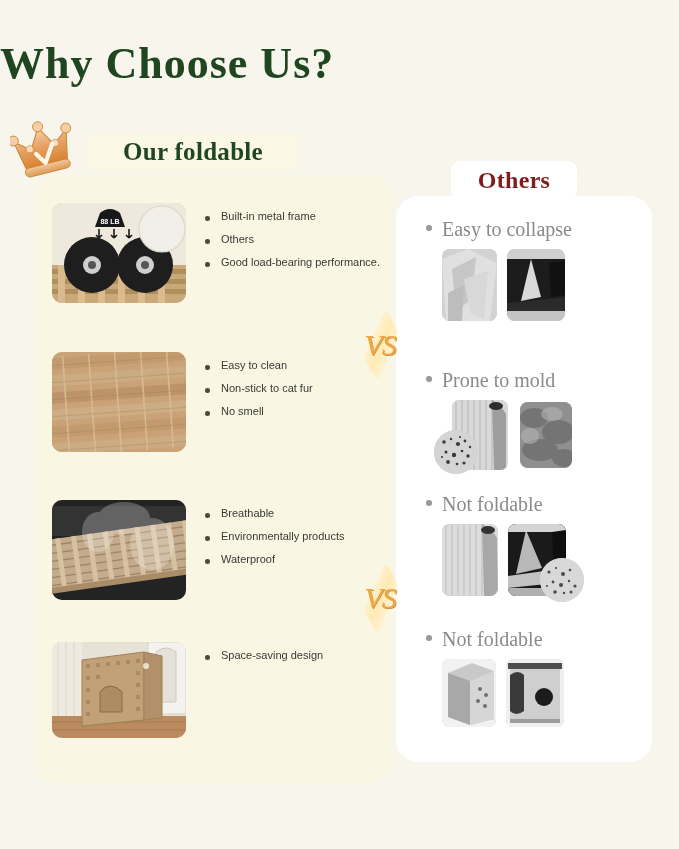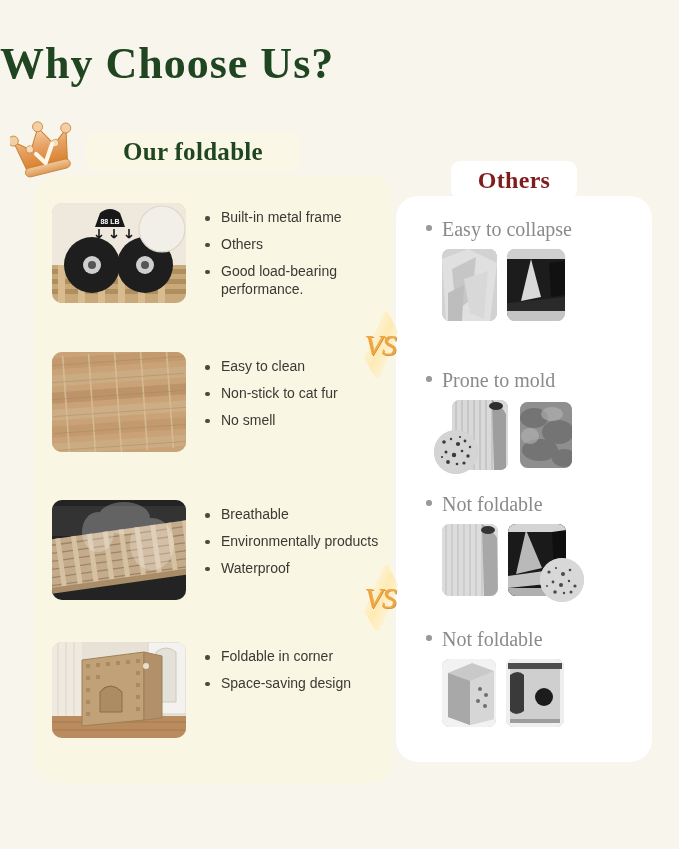--- a/index.html
+++ b/index.html
@@ -126,21 +126,21 @@
   .our-row.r4 .thumb { height: 96px; }
 
   .our-bullets {
     margin-left: 18px;
     padding-top: 6px;
   }
   .our-bullets li {
     list-style: none;
     position: relative;
     padding-left: 17px;
-    font-size: 14px;
+    font-size: 11px;
     line-height: 1.28;
     color: #3a3a34;
     margin-bottom: 9px;
     max-width: 178px;
   }
   .our-bullets li::before {
     content: "";
     position: absolute;
     left: 1px;
     top: 7px;
@@ -406,21 +406,20 @@
               <rect x="58" y="45" width="4" height="4"></rect>
             <rect x="58" y="57" width="4" height="4"></rect>
           </g>
           <path d="M22 62 v-20 q10 -12 22 0 v20 z" fill="#a3norm"></path>
           <path d="M22 62 v-20 q10 -12 22 0 v20 z" fill="#ad8c61" stroke="#8c6f48"></path>
           <circle cx="68" cy="16" r="3" fill="#e8e0cf"></circle>
         </g>
       </svg>
     </div>
     <ul class="our-bullets">
-      <li>Foldable in corner</li>
       <li>Space-saving design</li>
     </ul>
   </div>
 
   <div class="vs-badge v1">
     <svg viewBox="0 0 64 66" width="64" height="66">
       <defs>
         <linearGradient id="fl1" x1="0" y1="0" x2="1" y2="1">
           <stop offset="0" stop-color="#fff7df" stop-opacity="0"></stop>
           <stop offset="0.5" stop-color="#ffe9b0" stop-opacity="0.95"></stop>

